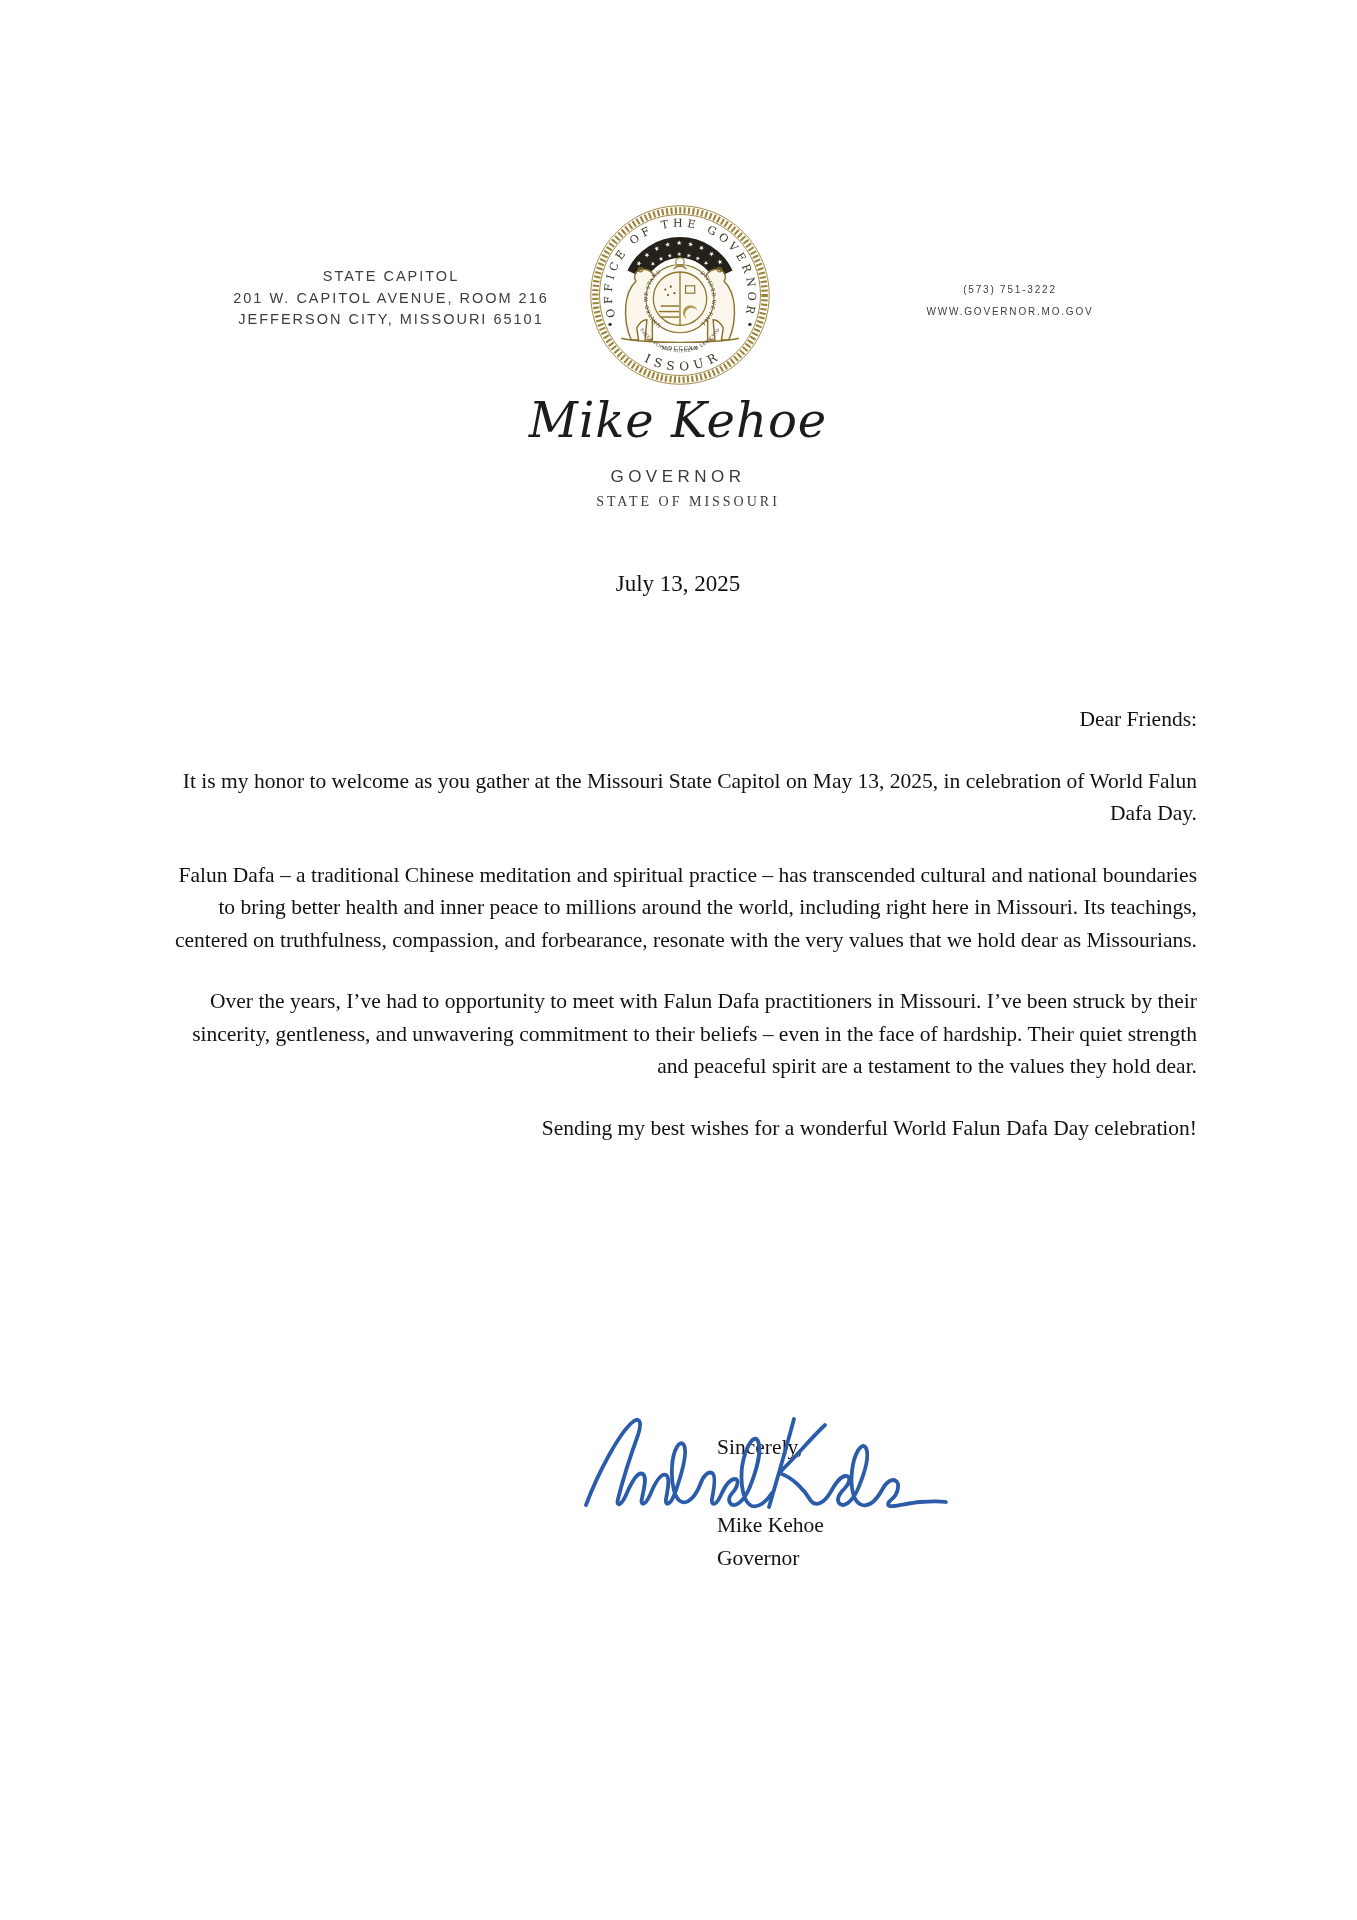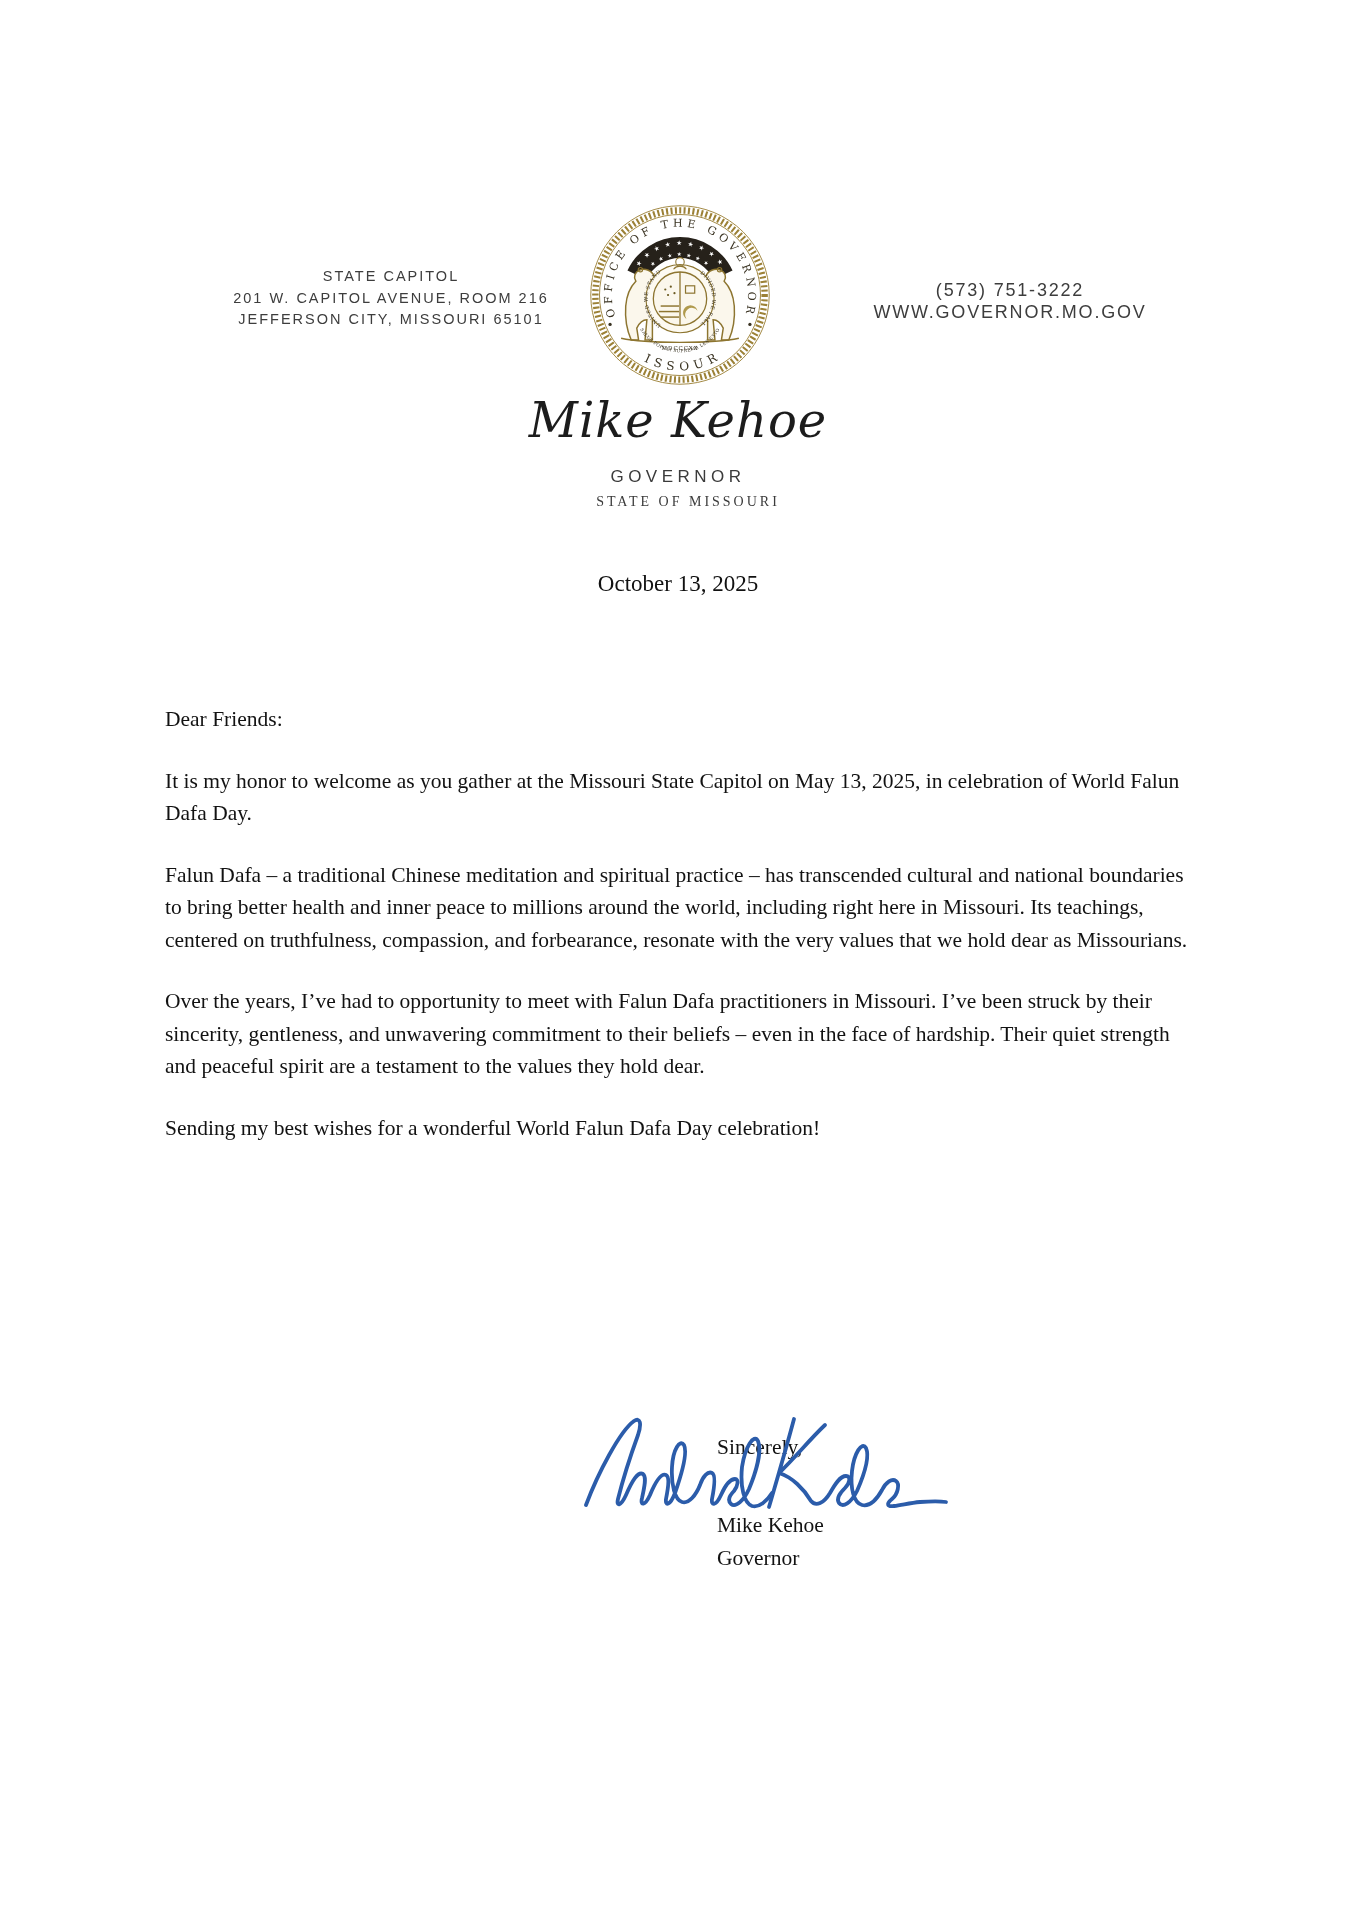--- a/index.html
+++ b/index.html
@@ -19,21 +19,21 @@
   .address-block {
     position:absolute; left:348px; top:266px;
     transform:translateX(-50%);
     text-align:center; white-space:nowrap;
     font-size:14.5px; letter-spacing:2px; line-height:21.5px;margin-left:43px;
   }
   .contact-block {
     position:absolute; left:1010px; top:279px;
     transform:translateX(-50%);
     text-align:center; white-space:nowrap;
-    font-size:18px; letter-spacing:1.8px; line-height:22px;
+    font-size:10px; letter-spacing:1.8px; line-height:22px;
   }
 
   .seal-wrap { position:absolute; left:588px; top:203px; width:184px; height:184px; }
 
   .script-name {
     position:absolute; left:678px; top:392px;
     transform:translateX(-50%);
     white-space:nowrap;
     font-family:"DejaVu Serif", serif;
     font-style:italic; font-size:48px; color:#1c1c1c;
@@ -56,21 +56,21 @@
   
   .date-line {
     position:absolute; left:678px; top:571px;
     transform:translateX(-50%); white-space:nowrap;
     font-size:23px; color:#111;
   }
   .body-block {
     position:absolute; left:165px; top:703px; width:1032px;
     font-size:21.5px; line-height:32.5px; color:#121212;
   }
-  .body-block p { margin-bottom:29px; }
+  .body-block p { margin-bottom:29px;text-align:right; }
 
   .closing-sincerely { position:absolute; left:717px; top:1391px; font-size:21.5px;margin-top:44px; }
   .signature-svg { position:absolute; left:580px; top:1413px; }
   .closing-name  { position:absolute; left:717px; top:1513px; font-size:21.5px; }
   .closing-title { position:absolute; left:717px; top:1546px; font-size:21.5px; }
 
   
   .seal-ring-text { font-family:"DejaVu Serif", serif; fill:#3a3322; }
 </style>
 </head>
@@ -176,21 +176,21 @@
         </text>
         <text x="100" y="160" text-anchor="middle" class="seal-ring-text" font-size="6" letter-spacing="1">MDCCCXX</text>
       </g>
     </svg>
   </div>
 
   <div class="script-name">Mike Kehoe</div>
   <div class="gov-title">GOVERNOR</div>
   <div class="gov-subtitle">STATE OF MISSOURI</div>
 
-  <div class="date-line">October 13, 2025</div>
+  <div class="date-line">July 13, 2025</div>
 
   <div class="body-block">
     <p>Dear Friends:</p>
     <p>It is my honor to welcome as you gather at the Missouri State Capitol on May 13, 2025, in celebration of World Falun Dafa Day.</p>
     <p>Falun Dafa – a traditional Chinese meditation and spiritual practice – has transcended cultural and national boundaries to bring better health and inner peace to millions around the world, including right here in Missouri. Its teachings, centered on truthfulness, compassion, and forbearance, resonate with the very values that we hold dear as Missourians.</p>
     <p>Over the years, I’ve had to opportunity to meet with Falun Dafa practitioners in Missouri. I’ve been struck by their sincerity, gentleness, and unwavering commitment to their beliefs – even in the face of hardship. Their quiet strength and peaceful spirit are a testament to the values they hold dear.</p>
     <p>Sending my best wishes for a wonderful World Falun Dafa Day celebration!</p>
   </div>
 
   <div class="closing-sincerely">Sincerely,</div>

